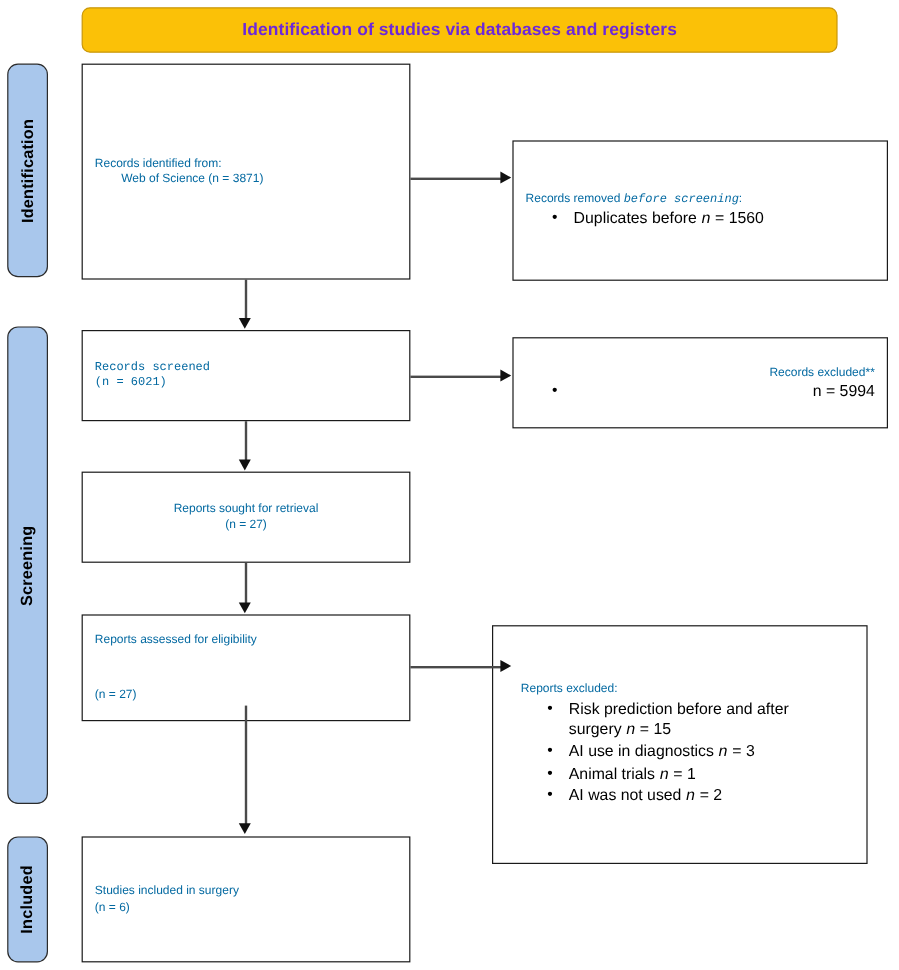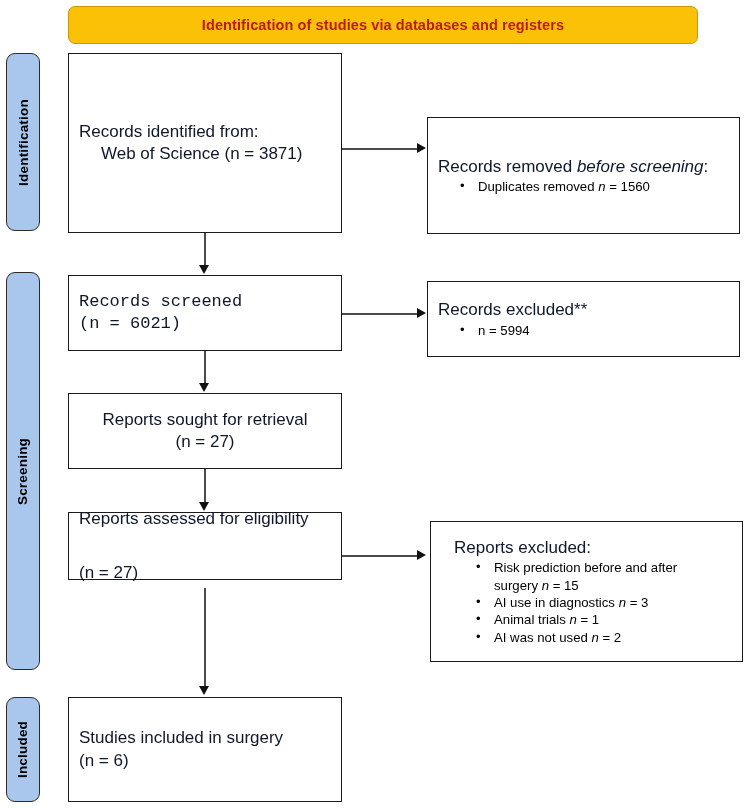--- a/index.html
+++ b/index.html
@@ -22,21 +22,21 @@
   .phase-banner {
     position: absolute;
     background: #FBC107;
     border: 1px solid #c9970a;
     border-radius: 7px;
     display: flex;
     align-items: center;
     justify-content: center;
     font-weight: bold;
     font-size: 14.5px;
-    color: #b91c1c;
+    color: #6d28d9;
     letter-spacing: 0.1px;
     box-sizing: border-box;
   }
 
   
   .phase-tab {
     position: absolute;
     background: #A9C7EC;
     border: 1.6px solid #2b2b2b;
     border-radius: 9px;
@@ -59,22 +59,22 @@
     position: absolute;
     background: #ffffff;
     border: 1.7px solid #1a1a1a;
     box-sizing: border-box;
     display: flex;
     flex-direction: column;
     justify-content: center;
     padding: 0 10px;
   }
   .flow-box .line {
-    font-size: 17px;
-    color: #0f172a;
+    font-size: 10px;
+    color: #0369a1;
     line-height: 1.32;
     white-space: nowrap;
   }
   .indent-1 { padding-left: 22px; }
 
   
   ul.bullets {
     margin: 0;
     padding: 0 0 0 40px;
     list-style: none;
@@ -86,21 +86,21 @@
     color: #000000;
     margin: 0;
   }
   ul.bullets li::before {
     content: "\2022";
     position: absolute;
     left: -18px;
     top: -1px;
     font-size: 13px;
   }
-  em { font-style: italic; }
+  em { font-style: italic; font-family: Liberation Mono, monospace; }
 
   
   .conn-v {
     position: absolute;
     width: 1.5px;
     background: #4a4a4a;
   }
   .conn-h {
     position: absolute;
     height: 1.5px;
@@ -148,45 +148,45 @@
   <div class="flow-box" style="left:68px; top:275px; width:274px; height:76px;font-family:Liberation Mono, monospace;">
     <div class="line">Records screened</div>
     <div class="line">(n = 6021)</div>
   </div>
 
   <div class="flow-box" style="left:68px; top:393px; width:274px; height:76px;align-items:center;">
     <div class="line">Reports sought for retrieval</div>
     <div class="line">(n = 27)</div>
   </div>
 
-  <div class="flow-box" style="left:68px; top:512px; width:274px; height:68px;gap:32px;">
+  <div class="flow-box" style="left:68px; top:512px; width:274px; height:89px;gap:32px;">
     <div class="line">Reports assessed for eligibility</div>
     <div class="line">(n = 27)</div>
   </div>
 
   <div class="flow-box" style="left:68px; top:697px; width:274px; height:105px;">
     <div class="line">Studies included in surgery</div>
     <div class="line">(n = 6)</div>
   </div>
 
   <div class="flow-box" style="left:427px; top:117px; width:313px; height:117px;">
     <div class="line"><span>Records removed </span><em>before screening</em><span>:</span></div>
     <ul class="bullets">
-      <li><span>Duplicates removed </span><em>n</em><span> = 1560</span></li>
+      <li><span>Duplicates before </span><em>n</em><span> = 1560</span></li>
     </ul>
   </div>
 
-  <div class="flow-box" style="left:427px; top:281px; width:313px; height:76px;">
+  <div class="flow-box" style="left:427px; top:281px; width:313px; height:76px;text-align:right;">
     <div class="line">Records excluded**</div>
     <ul class="bullets">
       <li>n = 5994</li>
     </ul>
   </div>
 
-  <div class="flow-box" style="left:430px; top:521px; width:313px; height:141px;padding-left:23px;">
+  <div class="flow-box" style="left:410px; top:521px; width:313px; height:199px;padding-left:23px;">
     <div class="line">Reports excluded:</div>
     <ul class="bullets">
       <li style="white-space:normal; max-width:212px;"><span>Risk prediction before and after surgery </span><em>n</em><span> = 15</span></li>
       <li><span>AI use in diagnostics </span><em>n</em><span> = 3</span></li>
       <li><span>Animal trials </span><em>n</em><span> = 1</span></li>
       <li><span>AI was not used </span><em>n</em><span> = 2</span></li>
     </ul>
   </div>
 
   <div class="conn-v" style="left:204px; top:233px; height:33px;"></div>

